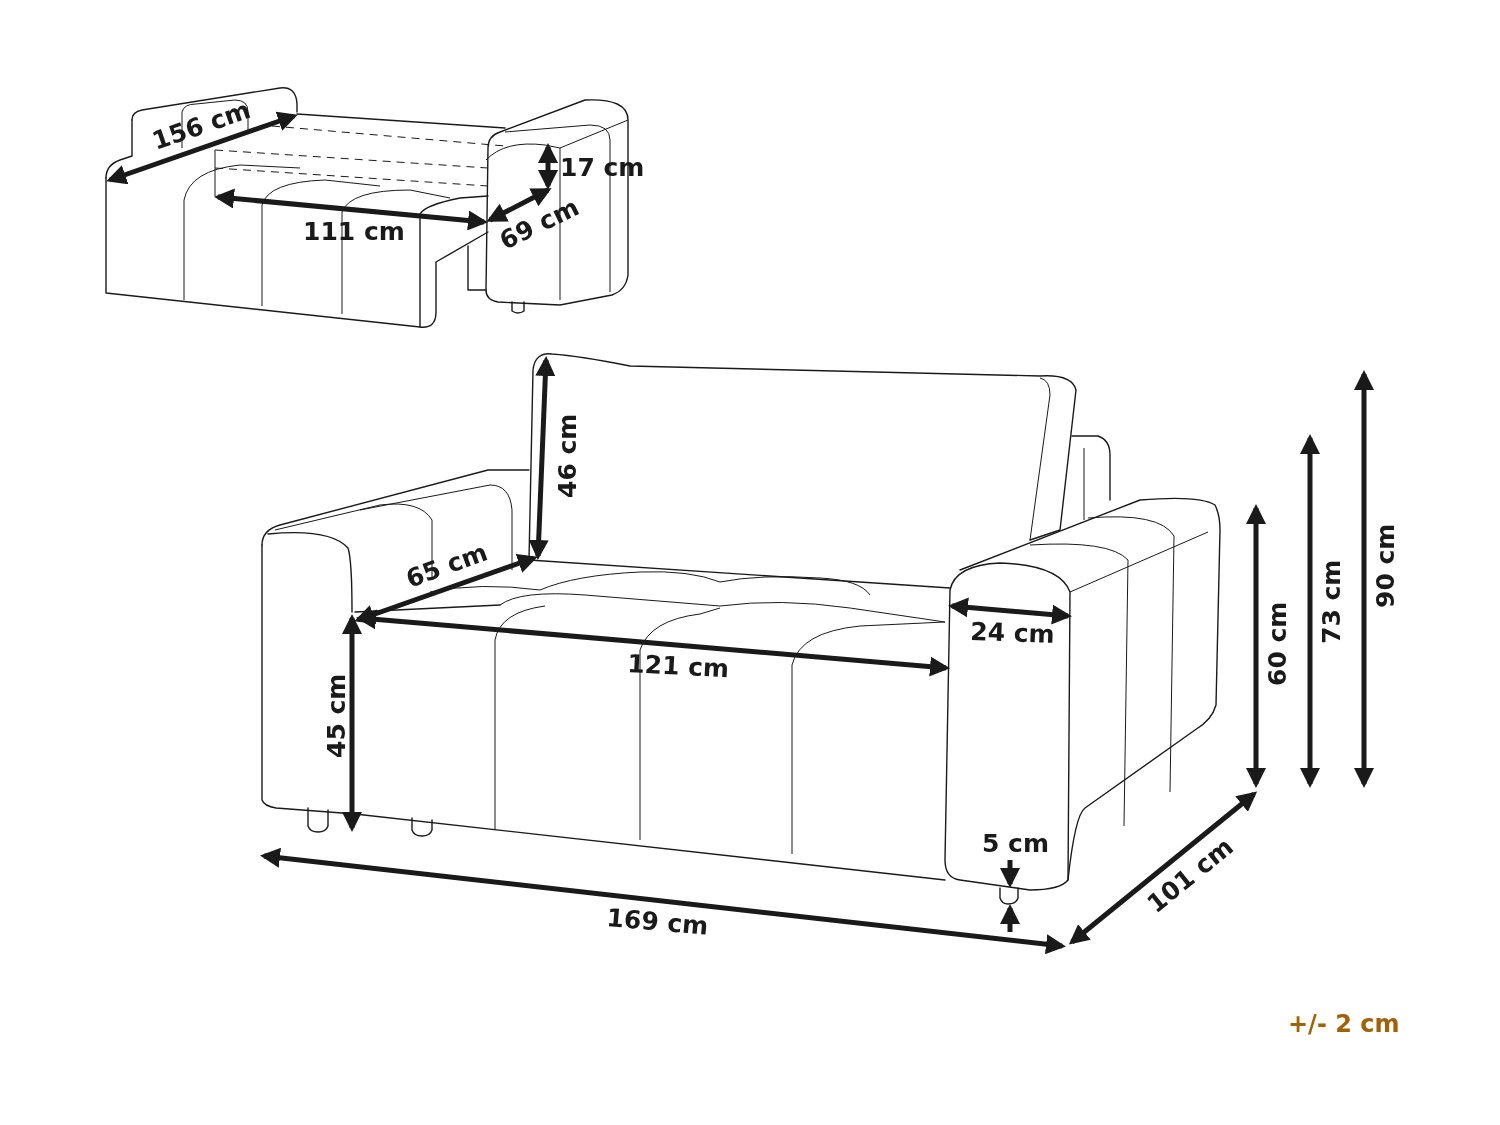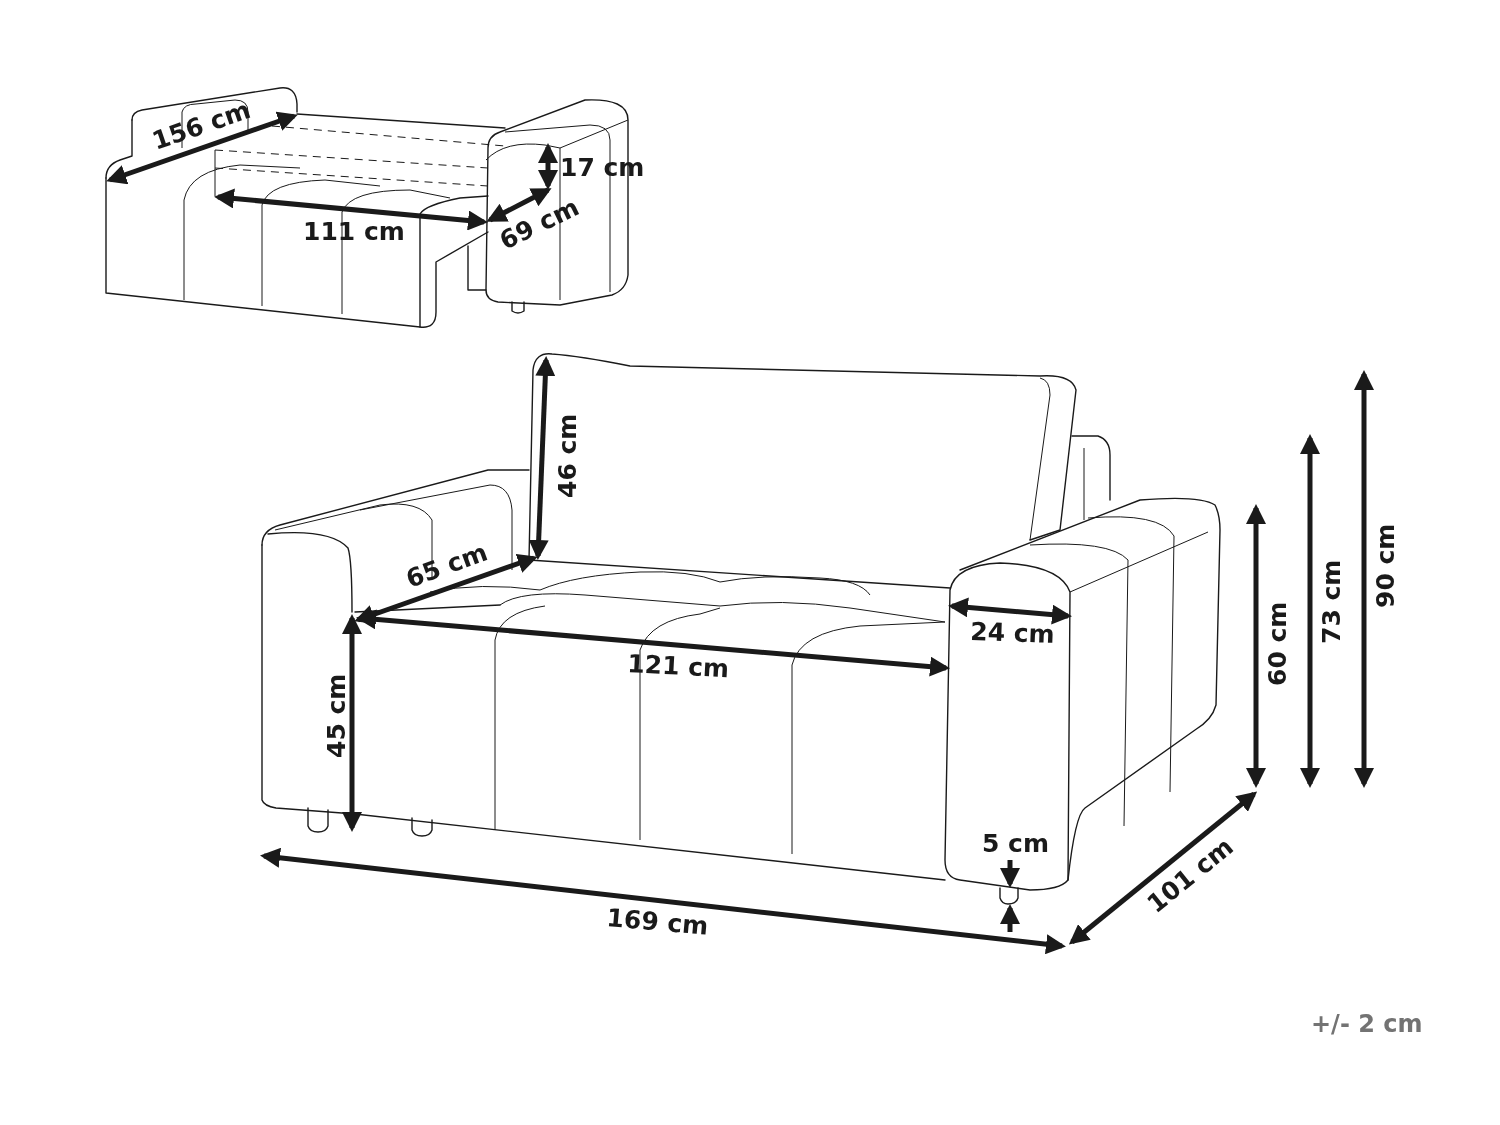--- a/index.html
+++ b/index.html
@@ -4,22 +4,22 @@
   <style>
     html, body { margin: 0; padding: 0; background: #ffffff; }
     body { width: 1500px; height: 1125px; position: relative; overflow: hidden;
            font-family: "DejaVu Sans", sans-serif; }
     svg { position: absolute; left: 0; top: 0; }
     .outline { fill: none; stroke: #1a1a1a; stroke-width: 1.4; stroke-linejoin: round; stroke-linecap: round; }
     .thin { fill: none; stroke: #1a1a1a; stroke-width: 1; }
     .dash { fill: none; stroke: #1a1a1a; stroke-width: 1; stroke-dasharray: 8 6; }
     .dim { stroke: #1a1a1a; stroke-width: 5; fill: none; }
     .lbl { font-family: "DejaVu Sans", sans-serif; font-weight: bold; font-size: 25px; fill: #1a1a1a; }
-    .tol { position: absolute; left: 1288px; top: 1010px; font-weight: bold; font-size: 24px; color: #737373;
-           font-family: "DejaVu Sans", sans-serif; margin-left: 23px; }
+    .tol { position: absolute; left: 1288px; top: 1010px; font-weight: bold; font-size: 24px; color: #a16207;
+           font-family: "DejaVu Sans", sans-serif; }
   </style>
 </head>
 <body>
 
 <svg width="1500" height="1125" viewBox="0 0 1500 1125">
   <defs>
     <marker id="ah" viewBox="0 0 10 10" refX="8" refY="5" markerWidth="4" markerHeight="4" orient="auto-start-reverse">
       <path d="M0,0 L10,5 L0,10 z" fill="#1a1a1a"></path>
     </marker>
   </defs>

